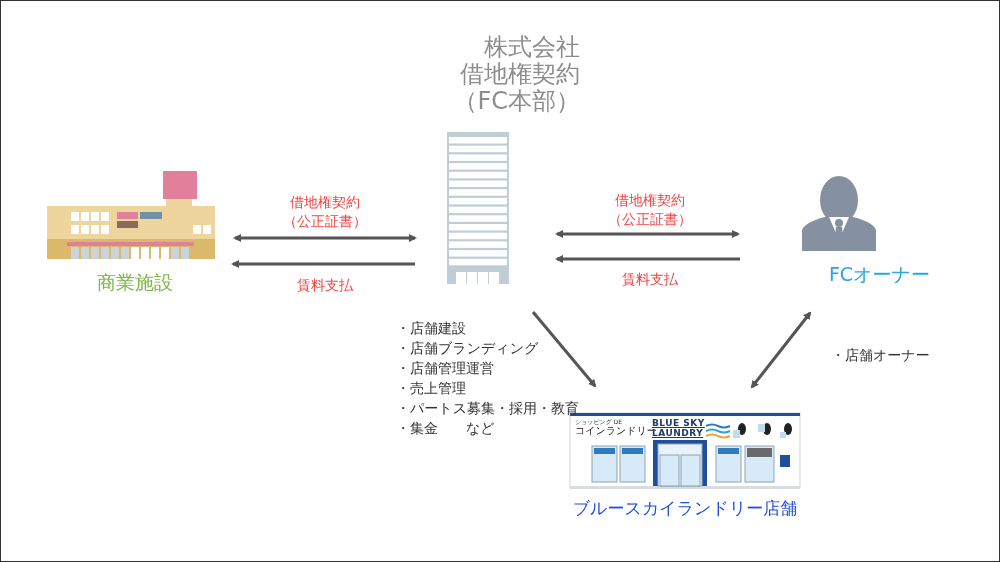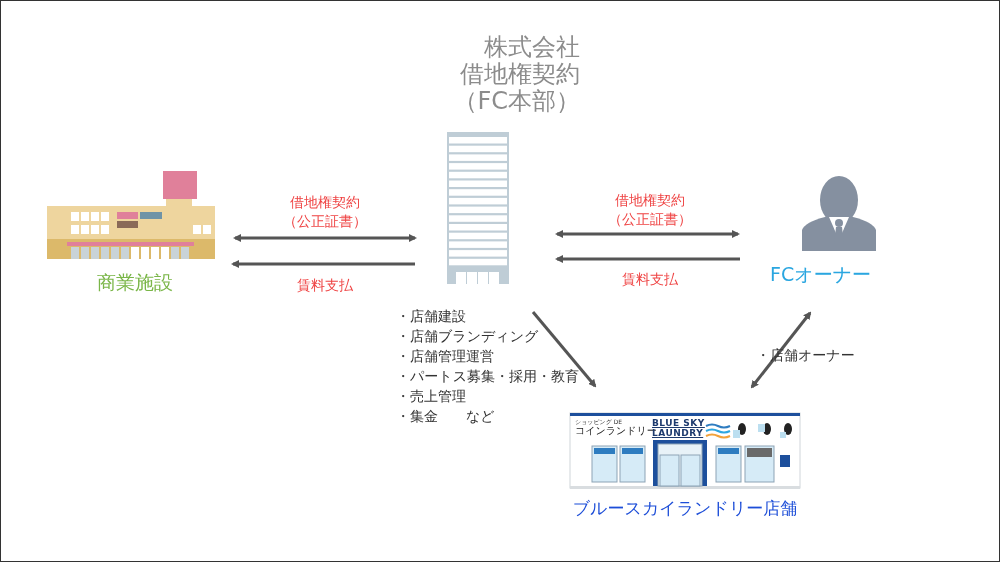--- a/index.html
+++ b/index.html
@@ -3,21 +3,21 @@
 <meta charset="utf-8">
 <style>
   html, body { margin:0; padding:0; }
   body { width:1000px; height:562px; background:#fff; position:relative; overflow:hidden;
          font-family:"DejaVu Sans","Liberation Sans",sans-serif; }
   .frame { position:absolute; left:0; top:0; width:998px; height:560px; border:1px solid #333; box-sizing:content-box; }
   .abs { position:absolute; }
   .hq-title { left:380px; top:34px; width:200px; text-align:right; color:#8c8c8c; font-size:24px; line-height:27px; }
   .lbl { color:#ef4444; font-size:14px; line-height:19px; text-align:center; }
   .facility-label { left:60px; top:270px; width:150px; text-align:center; color:#7ab648; font-size:19px; }
-  .owner-label { left:770px; top:262px; width:160px; text-align:left; color:#2aa6e0; font-size:19px; }
+  .owner-label { left:770px; top:262px; width:160px; text-align:right; color:#2aa6e0; font-size:19px; }
   .store-label { left:560px; top:497px; width:250px; text-align:center; color:#1d4ed8; font-size:17px; }
   .list { color:#333; font-size:14px; line-height:20px; }
   svg { position:absolute; left:0; top:0; }
 </style>
 </head>
 <body>
 
 <div class="frame"></div>
 
 <div class="abs hq-title">
@@ -170,24 +170,24 @@
   <div>（公正証書）</div>
 </div>
 <div class="abs lbl" style="left:255px;top:276px;width:140px;">賃料支払</div>
 
 <div class="abs lbl" style="left:580px;top:191px;width:140px;">
   <div>借地権契約</div>
   <div>（公正証書）</div>
 </div>
 <div class="abs lbl" style="left:580px;top:270px;width:140px;">賃料支払</div>
 
-<div class="abs list" style="left:396px;top:306px;">
+<div class="abs list" style="left:396px;top:318px;">
   <div>・店舗建設</div>
   <div>・店舗ブランディング</div>
   <div>・店舗管理運営</div>
+  <div>・売上管理</div>
   <div>・パートス募集・採用・教育</div>
-  <div>・売上管理</div>
   <div>・集金　　など</div>
 </div>
 
-<div class="abs list" style="left:756px;top:346px;line-height:19px;">
+<div class="abs list" style="left:831px;top:346px;line-height:19px;">
   <div>・店舗オーナー</div>
 </div>
 
 </body></html>

